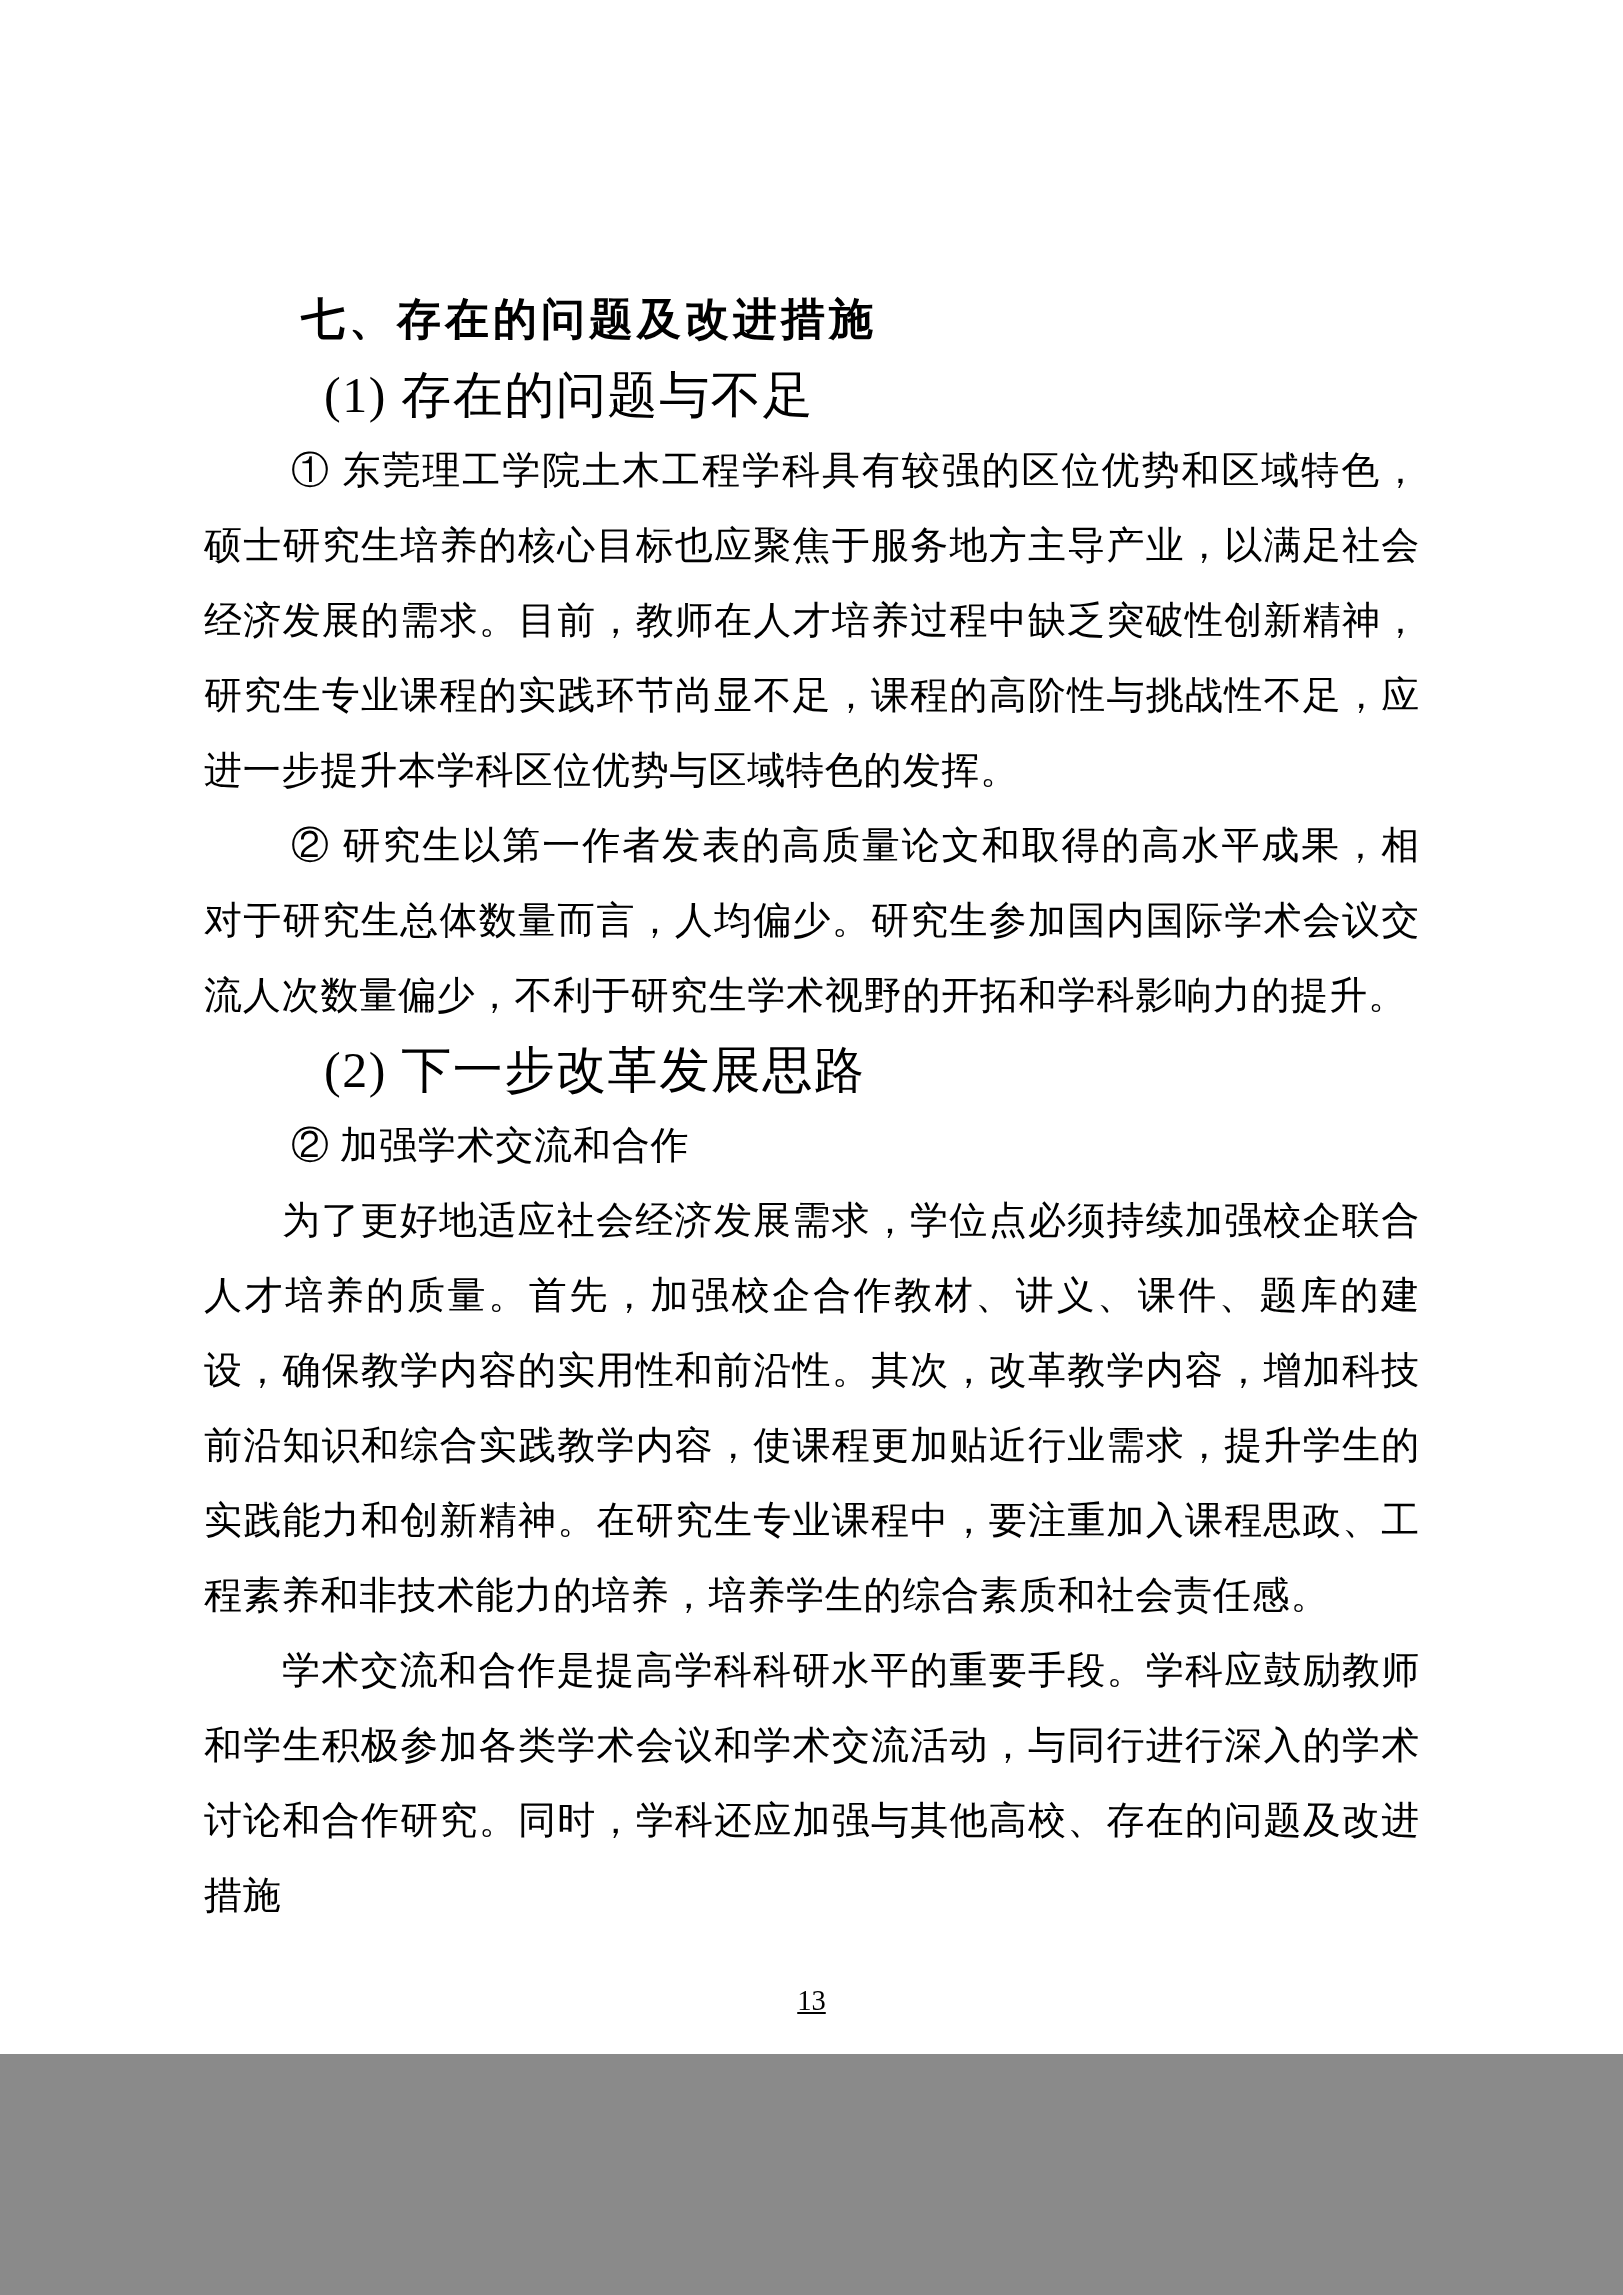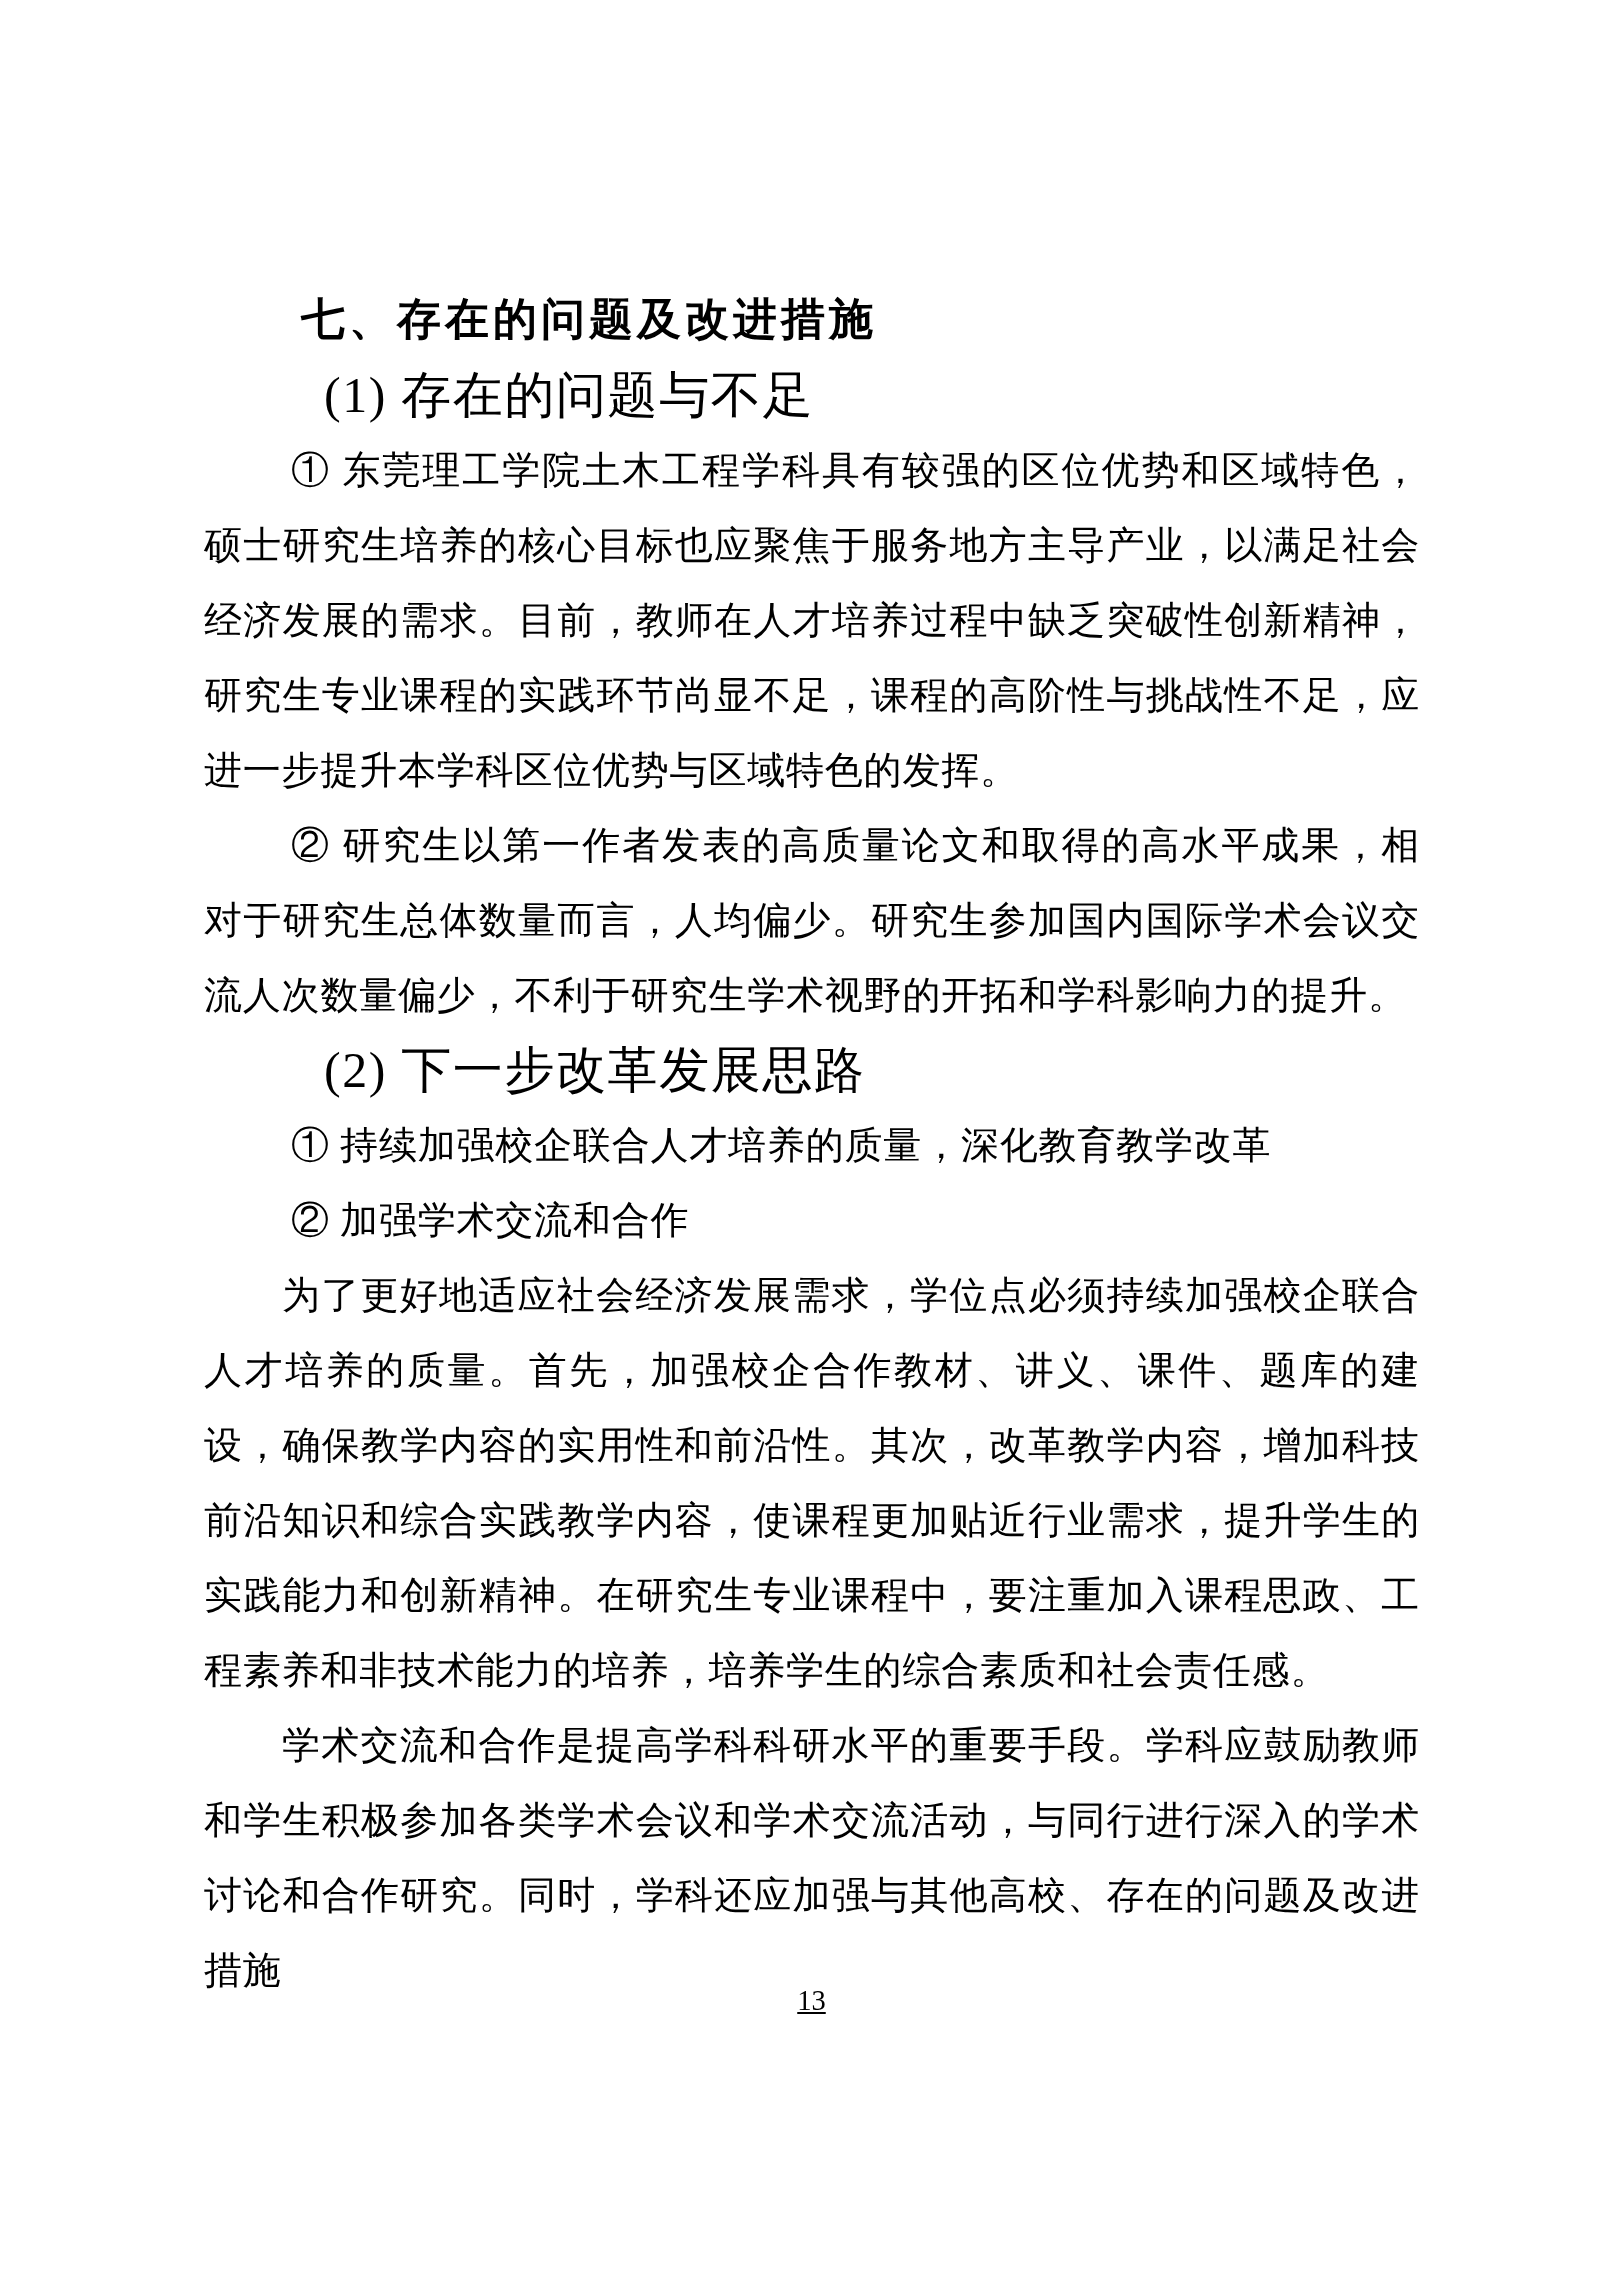--- a/index.html
+++ b/index.html
@@ -3,21 +3,21 @@
 <meta charset="utf-8">
 <style>
   html, body {
     margin: 0;
     padding: 0;
     background: #8a8a8a;
   }
   .page {
     position: relative;
     width: 1623px;
-    height: 2295px;
+    height: 2054px;
     margin: 0 auto;
     background: #ffffff;
     color: #000000;
     overflow: hidden;
   }
   .content {
     position: absolute;
     left: 204px;
     top: 279px;
     width: 1216px;
@@ -74,21 +74,20 @@
     <h1 class="doc-title">七、存在的问题及改进措施</h1>
 
     <h2 class="sub-heading">(1) 存在的问题与不足</h2>
 
     <p class="para item-indent">① 东莞理工学院土木工程学科具有较强的区位优势和区域特色，硕士研究生培养的核心目标也应聚焦于服务地方主导产业，以满足社会经济发展的需求。目前，教师在人才培养过程中缺乏突破性创新精神，研究生专业课程的实践环节尚显不足，课程的高阶性与挑战性不足，应进一步提升本学科区位优势与区域特色的发挥。</p>
 
     <p class="para item-indent">② 研究生以第一作者发表的高质量论文和取得的高水平成果，相对于研究生总体数量而言，人均偏少。研究生参加国内国际学术会议交流人次数量偏少，不利于研究生学术视野的开拓和学科影响力的提升。</p>
 
     <h2 class="sub-heading">(2) 下一步改革发展思路</h2>
 
-    <p class="para item-indent">① 持续加强校企联合人才培养的质量，深化教育教学改革</p>
 
     <p class="para item-indent">② 加强学术交流和合作</p>
 
     <p class="para normal-indent">为了更好地适应社会经济发展需求，学位点必须持续加强校企联合人才培养的质量。首先，加强校企合作教材、讲义、课件、题库的建设，确保教学内容的实用性和前沿性。其次，改革教学内容，增加科技前沿知识和综合实践教学内容，使课程更加贴近行业需求，提升学生的实践能力和创新精神。在研究生专业课程中，要注重加入课程思政、工程素养和非技术能力的培养，培养学生的综合素质和社会责任感。</p>
 
     <p class="para normal-indent">学术交流和合作是提高学科科研水平的重要手段。学科应鼓励教师和学生积极参加各类学术会议和学术交流活动，与同行进行深入的学术讨论和合作研究。同时，学科还应加强与其他高校、存在的问题及改进措施</p>
 
   </div>
 
   <div class="footer">13</div>

